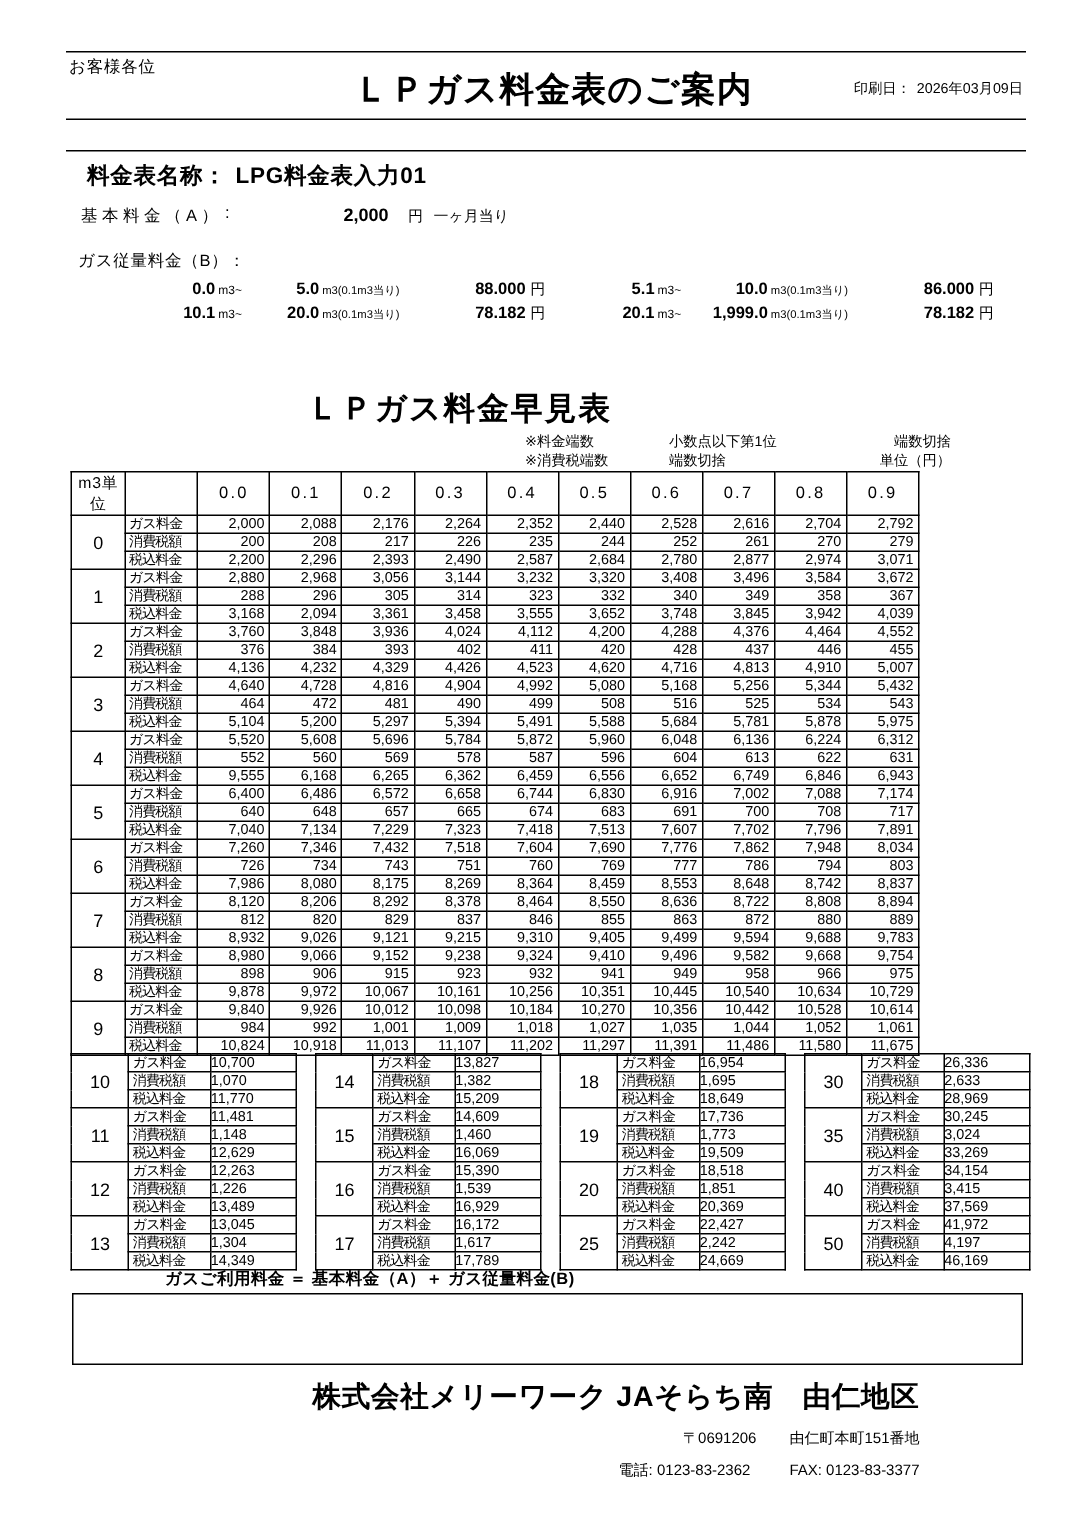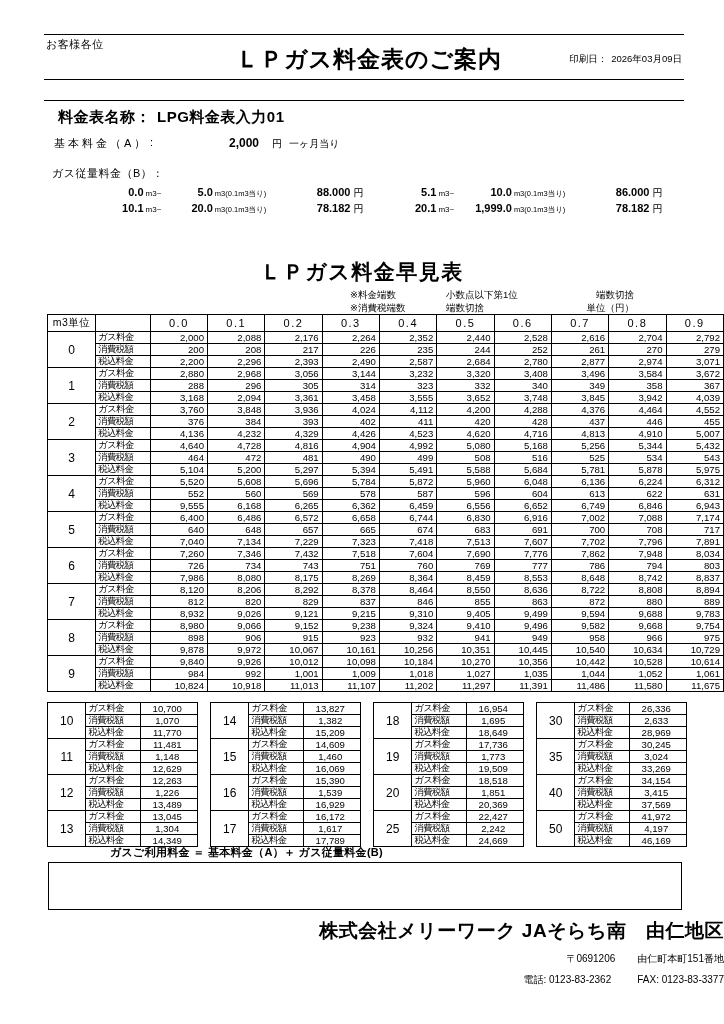--- a/index.html
+++ b/index.html
@@ -11,21 +11,21 @@
     width: 724px;
     height: 1024px;
     font-family: "Liberation Sans", "DejaVu Sans", sans-serif;
     color: #000000;
     position: relative;
     overflow: hidden;
   }
   .page {
     position: absolute;
     left: 0; top: 0;
-    width: 724px;
+    width: 613px;
     height: 1024px;
     padding: 0;
     box-sizing: border-box;
   }
 
   
   .hdr {
     position: absolute;
     left: 44px; top: 34px;
     width: 640px;
@@ -224,21 +224,21 @@
     white-space: nowrap;
     height: 11px;
     line-height: 11px;
     border-top: none;
     border-bottom: none;
   }
   .st-label.first { border-top: 1px solid #000; }
   .st-label.last { border-bottom: 1px solid #000; }
   .st-val {
     width: 58px;
-    text-align: center;
+    text-align: left;
     padding-right: 3px !important;
     height: 11px;
     line-height: 11px;
     border-top: none;
     border-bottom: none;
   }
   .st-val.first { border-top: 1px solid #000; }
   .st-val.last { border-bottom: 1px solid #000; }
 
   

